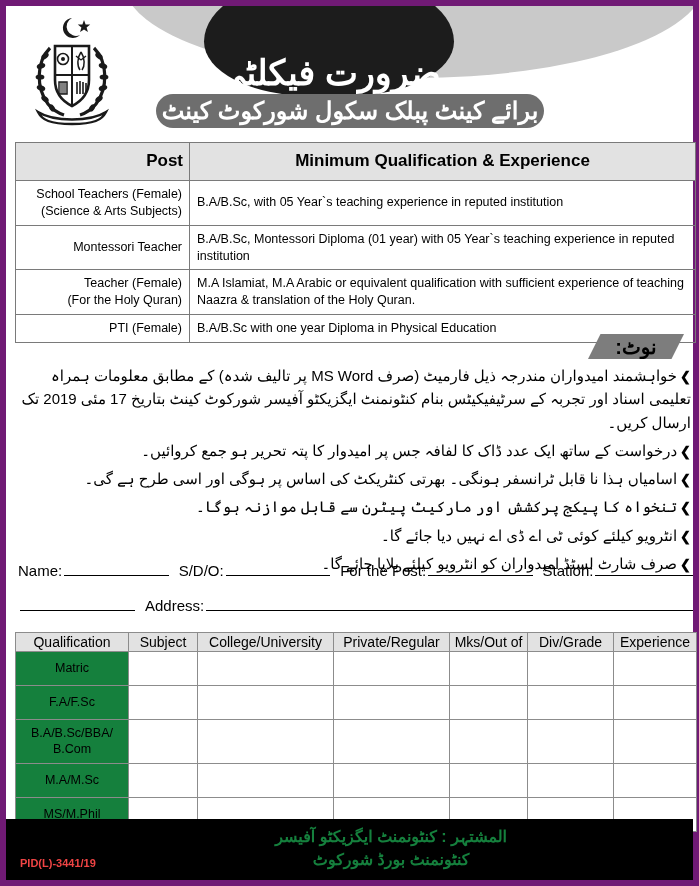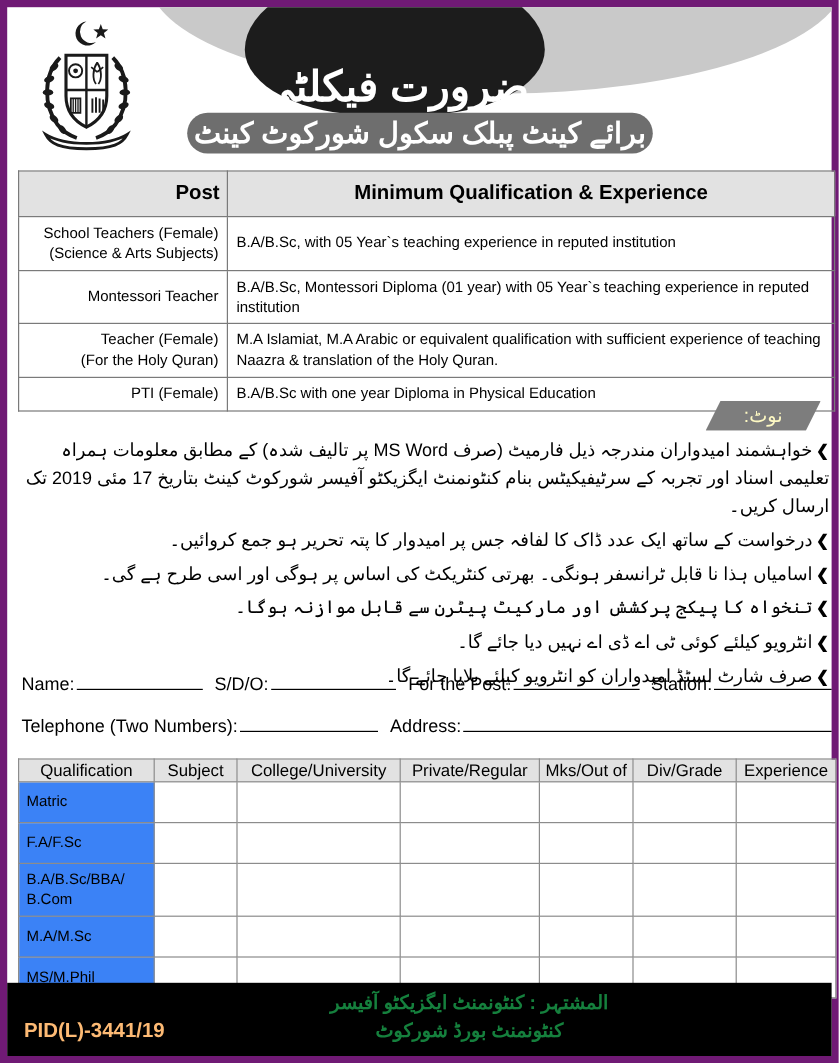--- a/index.html
+++ b/index.html
@@ -126,23 +126,23 @@
     width: 96px;
     height: 25px;
     background: #7d7d7d;
     display: flex;
     align-items: center;
     justify-content: center;
     clip-path: polygon(13% 0, 100% 0, 87% 100%, 0 100%);
   }
 
   .note-tab span {
-    color: #fef9c3;
-    font-size: 16px;
-    font-weight: normal;
+    color: #000000;
+    font-size: 20px;
+    font-weight: bold;
     direction: rtl;
   }
 
   .notes {
     position: absolute;
     left: 12px;
     top: 358px;
     width: 675px;
     direction: rtl;
     text-align: right;
@@ -212,24 +212,25 @@
 
   .qual-table thead th {
     background: #e2e2e2;
     font-weight: normal;
     font-size: 14px;
     text-align: center;
     padding: 1px 4px;
   }
 
   .qual-table tbody td.row-head {
-    background: #3b82f6;
+    background: #15803d;
     font-weight: normal;
     height: 34px;
     line-height: 1.25;
+    text-align: center;
   }
 
   .qual-table tbody td.cell-empty { background: #ffffff; }
 
   .qcol-1 { width: 113px; }
   .qcol-2 { width: 69px; }
   .qcol-3 { width: 136px; }
   .qcol-4 { width: 116px; }
   .qcol-5 { width: 78px; margin-top: 23px; }
   .qcol-6 { width: 86px; }
@@ -244,22 +245,22 @@
     height: 61px;
     background: #000000;
     display: flex;
     align-items: center;
   }
 
   .footer-pid {
     position: absolute;
     left: 14px;
     bottom: 11px;
-    color: #fdba74;
-    font-size: 17px;
+    color: #ef4444;
+    font-size: 11px;
     font-weight: bold;
   }
 
   .footer-urdu {
     position: absolute;
     right: 186px;
     top: 6px;
     color: #15803d;
     direction: rtl;
     text-align: center;
@@ -384,21 +385,20 @@
       <span class="form-blank blank-name"></span>
       <span class="form-label">S/D/O:</span>
       <span class="form-blank blank-sdo"></span>
       <span class="form-label">For the Post:</span>
       <span class="form-blank blank-post"></span>
       <span class="form-label">Station:</span>
       <span class="form-blank blank-station"></span>
     </div>
 
     <div class="form-line">
-      <span class="form-label">Telephone (Two Numbers):</span>
       <span class="form-blank blank-tel"></span>
       <span class="form-label">Address:</span>
       <span class="form-blank blank-address"></span>
     </div>
   </div>
 
   <table class="qual-table">
     <thead>
       <tr>
         <th class="qcol-1">Qualification</th>

